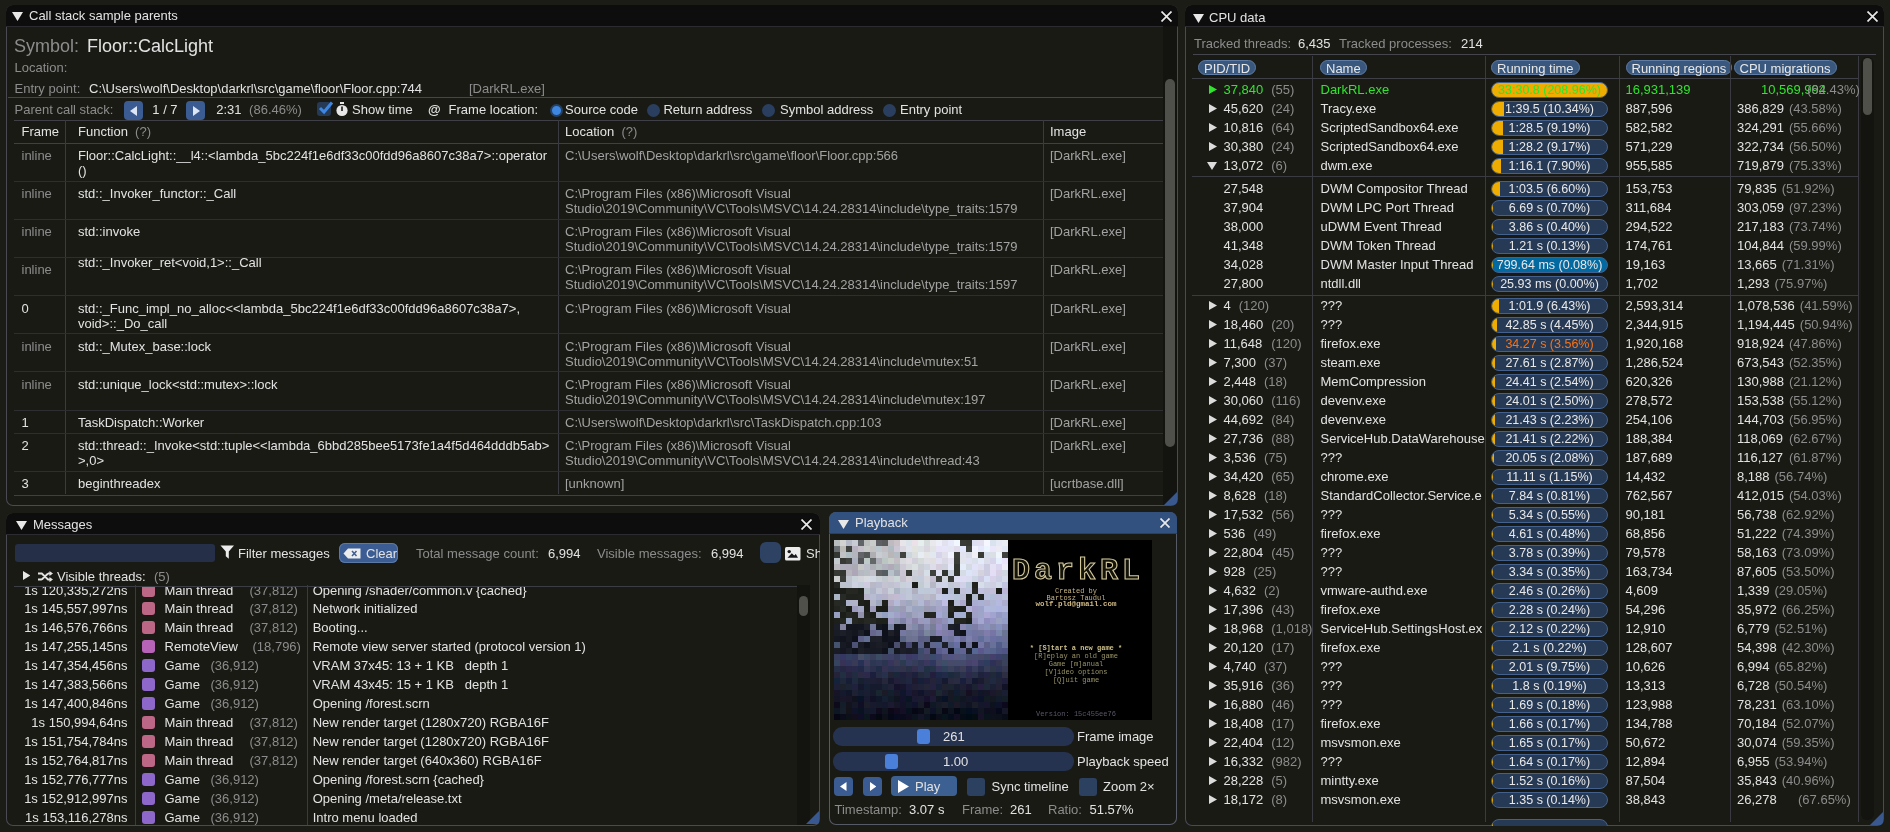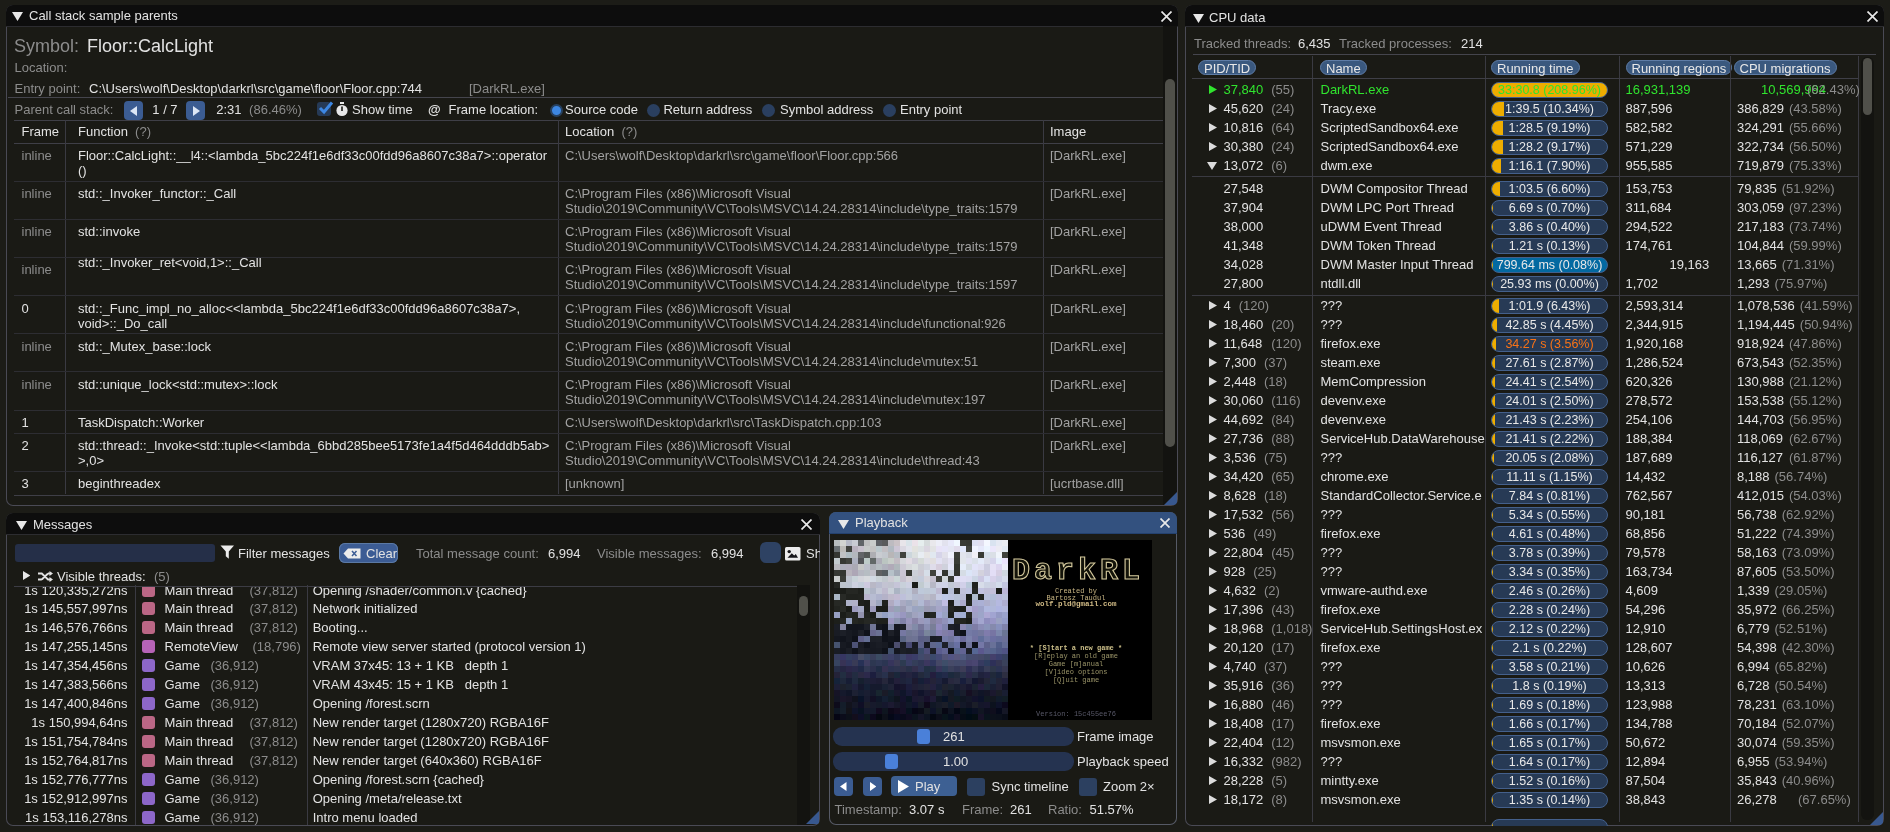--- a/index.html
+++ b/index.html
@@ -108,21 +108,20 @@
 <div class="t g" style="left:15.5px;top:255.3px;">inline</div>
 <div class="t" style="left:72px;top:248px;">std::_Invoker_ret&lt;void,1&gt;::_Call</div>
 <div class="t d" style="left:559px;top:255.3px;">C:\Program Files (x86)\Microsoft Visual</div>
 <div class="t d" style="left:559px;top:270.3px;">Studio\2019\Community\VC\Tools\MSVC\14.24.28314\include\type_traits:1597</div>
 <div class="t d" style="left:1044px;top:255.3px;">[DarkRL.exe]</div>
 <div class="rline" style="left:8px;top:290.1px;width:1156px"></div>
 <div class="t" style="left:15.5px;top:293.8px;">0</div>
 <div class="t" style="left:72px;top:293.8px;">std::_Func_impl_no_alloc&lt;&lt;lambda_5bc224f1e6df33c00fdd96a8607c38a7&gt;,</div>
 <div class="t" style="left:72px;top:308.8px;">void&gt;::_Do_call</div>
 <div class="t d" style="left:559px;top:293.8px;">C:\Program Files (x86)\Microsoft Visual</div>
-<div class="t d" style="left:559px;top:308.8px;">Studio\2019\Community\VC\Tools\MSVC\14.24.28314\include\functional:926</div>
 <div class="t d" style="left:1044px;top:293.8px;">[DarkRL.exe]</div>
 <div class="rline" style="left:8px;top:328.1px;width:1156px"></div>
 <div class="t g" style="left:15.5px;top:331.8px;">inline</div>
 <div class="t" style="left:72px;top:331.8px;">std::_Mutex_base::lock</div>
 <div class="t d" style="left:559px;top:331.8px;">C:\Program Files (x86)\Microsoft Visual</div>
 <div class="t d" style="left:559px;top:346.8px;">Studio\2019\Community\VC\Tools\MSVC\14.24.28314\include\mutex:51</div>
 <div class="t d" style="left:1044px;top:331.8px;">[DarkRL.exe]</div>
 <div class="rline" style="left:8px;top:366.1px;width:1156px"></div>
 <div class="t g" style="left:15.5px;top:369.8px;">inline</div>
 <div class="t" style="left:72px;top:369.8px;">std::unique_lock&lt;std::mutex&gt;::lock</div>
@@ -1318,21 +1317,21 @@
     </div>
 <div class="t" style="left:440.5px;top:231px;">174,761</div>
 <div class="t" style="left:552px;top:231px;">104,844</div>
 <div class="t g" style="left:603.98px;top:231px;">(59.99%)</div>
 <div class="t" style="left:38.5px;top:250px;">34,028</div>
 <div class="t" style="left:135.5px;top:250px;">DWM Master Input Thread</div>
 <div class="bar" style="top:251.5px;background:#0369a1">
       <div class="f" style="width:1.2px"></div>
       <div class="bt" style="top:0.5px;color:#e8e8e8">799.64 ms (0.08%)</div>
     </div>
-<div class="t" style="left:440.5px;top:250px;margin-left:44px;">19,163</div>
+<div class="t" style="left:440.5px;top:250px;">19,163</div>
 <div class="t" style="left:552px;top:250px;">13,665</div>
 <div class="t g" style="left:596.75px;top:250px;">(71.31%)</div>
 <div class="t" style="left:38.5px;top:269px;">27,800</div>
 <div class="t" style="left:135.5px;top:269px;">ntdll.dll</div>
 <div class="bar" style="top:270.5px;background:#273a55">
       <div class="f" style="width:1.2px"></div>
       <div class="bt" style="top:0.5px;color:#e8e8e8">25.93 ms (0.00%)</div>
     </div>
 <div class="t" style="left:440.5px;top:269px;">1,702</div>
 <div class="t" style="left:552px;top:269px;">1,293</div>
@@ -1586,21 +1585,21 @@
 <div class="t" style="left:552px;top:633px;">54,398</div>
 <div class="t g" style="left:596.75px;top:633px;">(42.30%)</div>
 <svg class="abs" style="left:23.5px;top:657px" width="8" height="9">
       <polygon points="0,0 8,4.5 0,9" fill="#dcdcdc"></polygon>
     </svg>
 <div class="t" style="left:38.5px;top:652px;">4,740</div>
 <div class="t g" style="left:79.02px;top:652px;">(37)</div>
 <div class="t" style="left:135.5px;top:652px;">???</div>
 <div class="bar" style="top:653.5px;background:#273a55">
       <div class="f" style="width:1.2px"></div>
-      <div class="bt" style="top:0.5px;color:#e8e8e8">3.58 s (0.21%)</div>
+      <div class="bt" style="top:0.5px;color:#e8e8e8">2.01 s (9.75%)</div>
     </div>
 <div class="t" style="left:440.5px;top:652px;">10,626</div>
 <div class="t" style="left:552px;top:652px;">6,994</div>
 <div class="t g" style="left:589.52px;top:652px;">(65.82%)</div>
 <svg class="abs" style="left:23.5px;top:676px" width="8" height="9">
       <polygon points="0,0 8,4.5 0,9" fill="#dcdcdc"></polygon>
     </svg>
 <div class="t" style="left:38.5px;top:671px;">35,916</div>
 <div class="t g" style="left:86.25px;top:671px;">(36)</div>
 <div class="t" style="left:135.5px;top:671px;">???</div>

